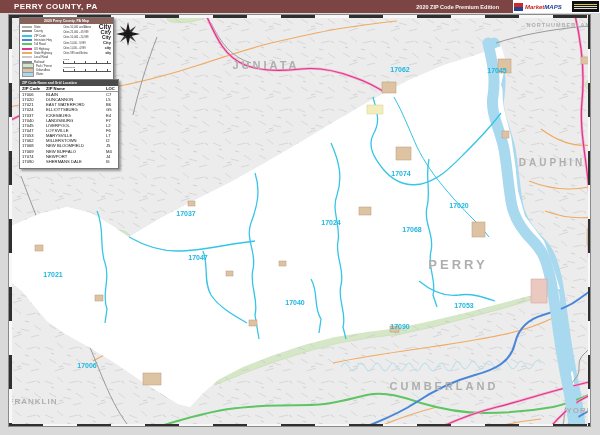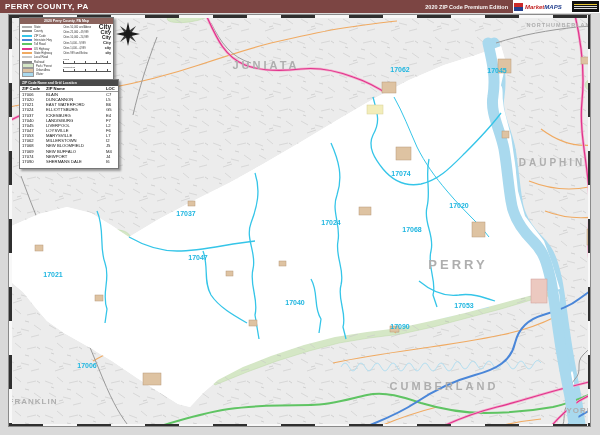--- a/index.html
+++ b/index.html
@@ -1,17 +1,17 @@
 <!DOCTYPE html>
 <html><head>
 <meta charset="utf-8">
 <style>
   html,body{margin:0;padding:0;}
   body{width:600px;height:435px;background:#d9d9d9;font-family:"Liberation Sans",sans-serif;position:relative;overflow:hidden;}
-  .topbar{position:absolute;left:0;top:0;width:513px;height:13px;background:#7c4543;color:#fff;display:flex;align-items:center;justify-content:space-between;box-sizing:border-box;padding:0 5px;}
+  .topbar{position:absolute;left:0;top:0;width:513px;height:13px;background:#7c4543;color:#fff;display:flex;align-items:center;justify-content:space-between;box-sizing:border-box;padding:0 14px;}
   .topbar .ttl{font-size:8px;font-weight:bold;letter-spacing:.4px;}
   .topbar .ed{font-size:5.5px;font-weight:bold;opacity:.95;}
   .logostrip{position:absolute;left:513px;top:0;width:87px;height:13px;background:#fff;display:flex;align-items:center;gap:2px;padding:0 1px;box-sizing:border-box;}
   .flagicon{width:9px;height:8px;position:relative;flex:0 0 auto;}
   .flagicon .f1{position:absolute;left:0;top:0;width:9px;height:4px;background:#cc2a2a;}
   .flagicon .f2{position:absolute;left:0;top:4px;width:9px;height:4px;background:#24408e;}
   .brandtxt{font-size:6px;font-weight:bold;font-style:italic;white-space:nowrap;}
   .brandtxt .m1{color:#c42727;}
   .brandtxt .m2{color:#24408e;}
   .badge{margin-left:auto;width:27px;height:11px;background:#111;display:flex;flex-direction:column;justify-content:center;gap:1px;padding:1px 2px;box-sizing:border-box;}

